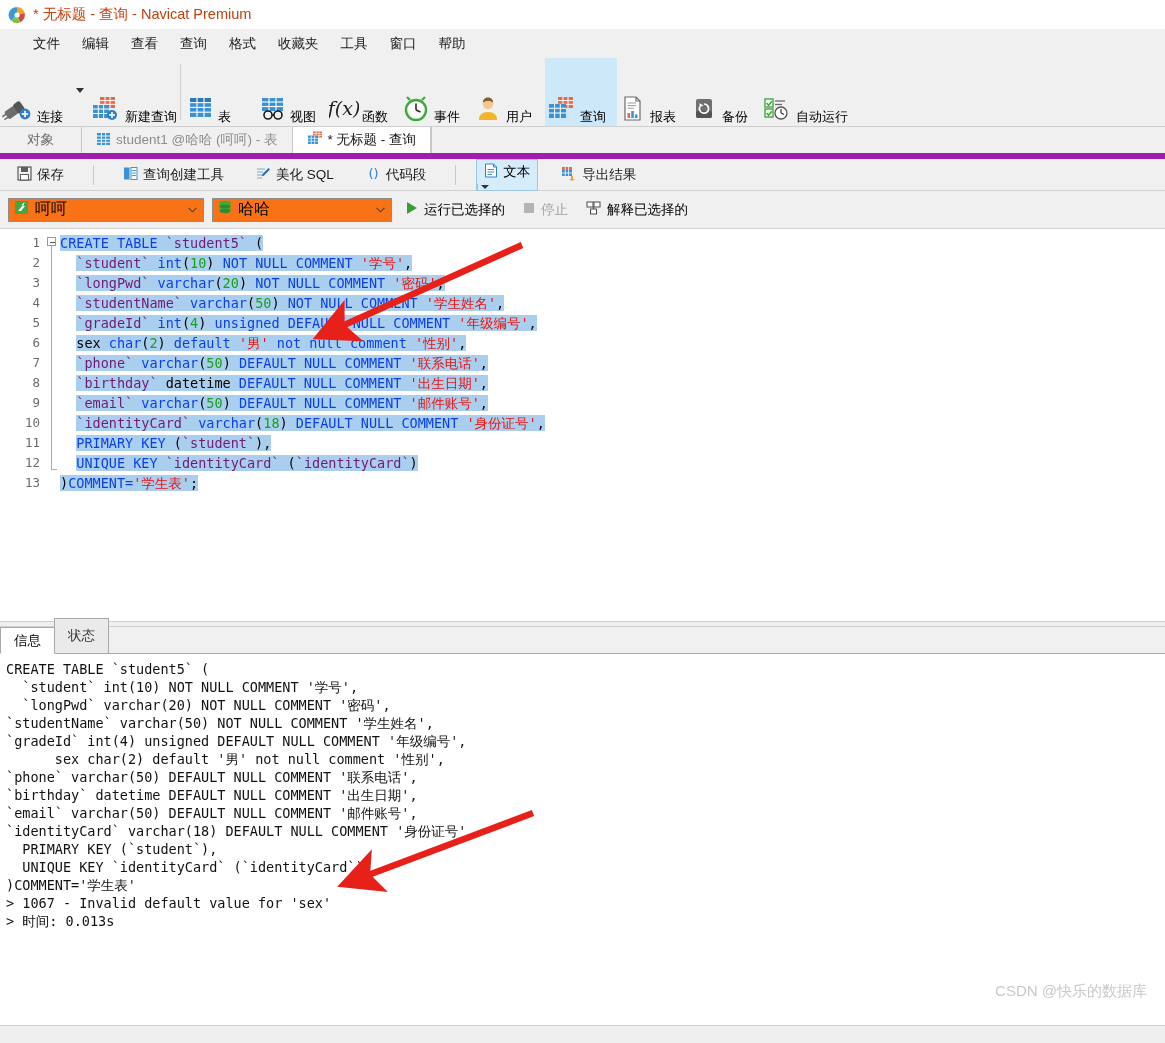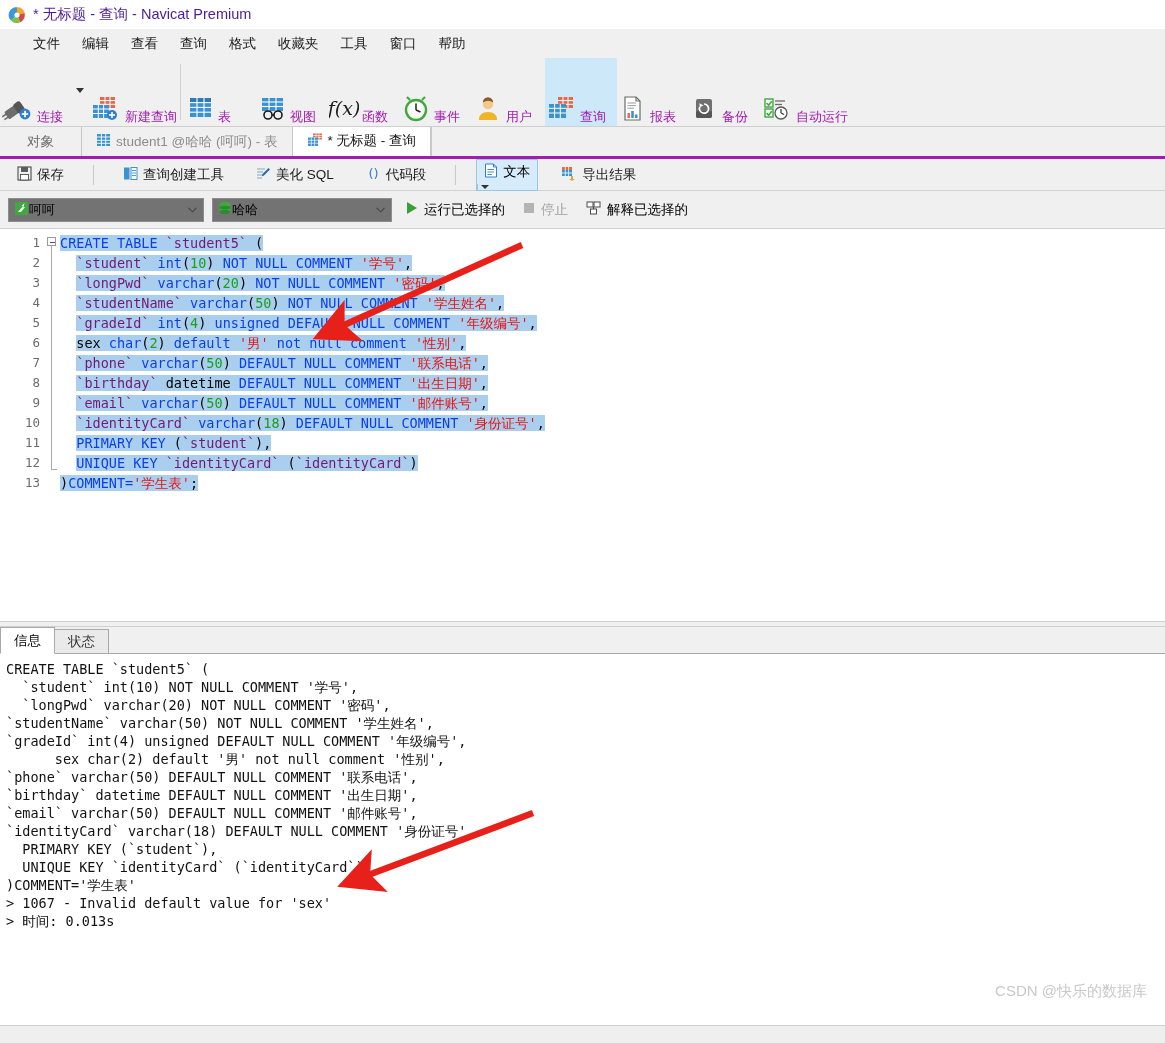--- a/index.html
+++ b/index.html
@@ -13,21 +13,21 @@
     overflow:hidden;
     position:relative;
   }
 
   
   .titlebar{
     height:29px; display:flex; align-items:center; gap:7px;
     padding-left:8px; background:#ffffff;
   }
   .titlebar .app-icon{ width:18px; height:18px; position:relative; flex:none; }
-  .titlebar .title{ font-size:14.5px; color:#4c1d95; white-space:nowrap; }
+  .titlebar .title{ font-size:14.5px; color:#c2410c; white-space:nowrap; }
 
   
   .menubar{
     height:29px; display:flex; align-items:center;
     background:#f0f0f0; padding-left:22px;
   }
   .menubar .mi{
     padding:4px 11px; font-size:13.5px; color:#1a1a1a; white-space:nowrap;
   }
 
@@ -37,31 +37,31 @@
     border-bottom:1px solid #cfcfcf; position:relative;
   }
   .tb-sep{ width:1px; background:#d2d2d2; margin:6px 4px; }
   .tb-item{
     width:72px; display:flex; align-items:flex-end;
     justify-content:flex-start; padding-top:6px; gap:3px; position:relative;
   }
   .tb-item.wide{ width:88px; }
   .tb-item.active{ background:#cde8f9; }
   .tb-ico{ height:34px; display:flex; align-items:center; justify-content:center; }
-  .tb-label{ font-size:13px; color:#a21caf; white-space:nowrap; }
+  .tb-label{ font-size:13px; color:#000000; white-space:nowrap; }
   .tb-caret{
     position:absolute; right:4px; top:30px;
     width:0;height:0;border-left:4px solid transparent;border-right:4px solid transparent;
     border-top:5px solid #333;
   }
 
   
   .tabstrip{
     height:32px; background:#f0f0f0; display:flex; align-items:stretch;
-    border-bottom:3px solid #a21caf;
+    border-bottom:6px solid #a21caf;
   }
   .tabstrip .obj-label{
     width:82px; display:flex; align-items:center; justify-content:center;
     font-size:13.5px; color:#6b6b6b;
     border-right:1px solid #c8c8c8;
   }
   .tab{
     display:flex; align-items:center; gap:5px; padding:0 14px;
     font-size:13.5px; white-space:nowrap; background:#f0f0f0;
     border-right:1px solid #c8c8c8;
@@ -82,23 +82,23 @@
   .splitbtn .main{ display:flex;align-items:center;gap:5px;padding:3px 7px;font-size:13.5px;}
   .splitbtn .arrowpart{ width:15px; border-left:1px solid #9ac6e3;
         display:flex;align-items:center;justify-content:center;}
 
   
   .connbar{
     height:38px; background:#f0f0f0; display:flex; align-items:center;
     gap:8px; padding:0 8px; border-bottom:1px solid #cfcfcf;
   }
   .combo{
-    height:24px; background:#737373; border:1px solid #8d8d8d;
-    display:flex; align-items:center; padding:0 2px 0 5px;
-    font-size:13px;
+    height:24px; background:#f97316; border:1px solid #8d8d8d;
+    display:flex; align-items:center; gap:6px; padding:0 2px 0 5px;
+    font-size:16px;
   }
   .combo .cb-text{ flex:1; white-space:nowrap; overflow:hidden; }
   .combo .cb-arrow{ width:17px; display:flex;align-items:center;justify-content:center; }
   .combo.conn{ width:196px; }
   .combo.db{ width:180px; }
   .runbtn{ display:flex;align-items:center;gap:6px; font-size:13.5px; padding:2px 5px;}
   .runbtn.disabled{ color:#a0a0a0; }
 
   
   .editor{
@@ -132,21 +132,21 @@
   .arrow-svg{ position:absolute; pointer-events:none; }
 
   
   .hsplit{ height:6px; background:#f0f0f0; border-top:1px solid #cfcfcf;
            border-bottom:1px solid #cfcfcf; }
 
   
   .respanel{ position:relative; height:398px; background:#0f766e; }
   .restabs{ height:27px; background:#f0f0f0; display:flex; align-items:flex-end;
             border-bottom:1px solid #a9a9a9; }
-  .restab{ height:24px; padding:0 13px; display:flex; align-items:center;
+  .restab{ height:35px; padding:0 13px; display:flex; align-items:center;
            font-size:13.5px; border:1px solid #a9a9a9; border-bottom:none;
            margin-right:-1px; background:#eaeaea; color:#333;}
   .restab.active{ background:#ffffff; color:#000; border-bottom:1px solid #fff;
                   margin-bottom:-1px; height:27px; }
   .resbody{
     position:absolute; left:0; right:0; top:27px; bottom:0;
     background:#fff; padding:6px 0 0 6px;
     font-family:"DejaVu Sans Mono", monospace; font-size:13.5px; color:#111;
     overflow:hidden;
   }

